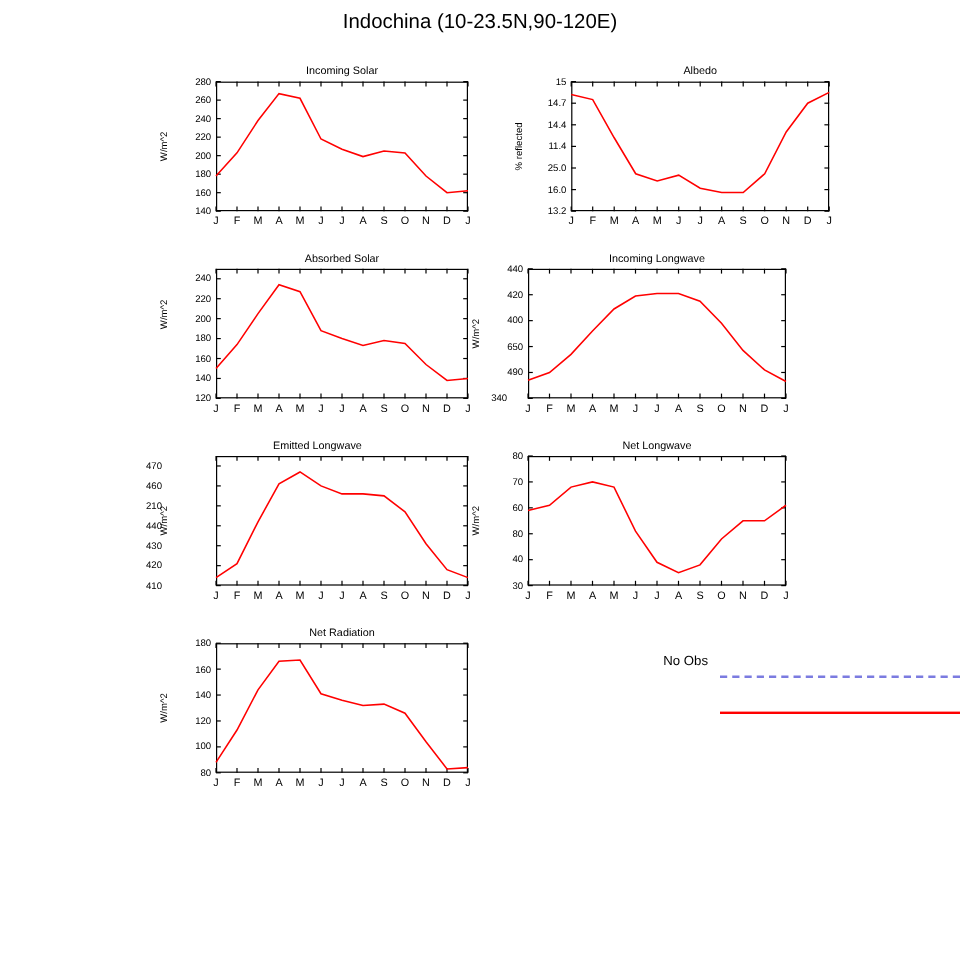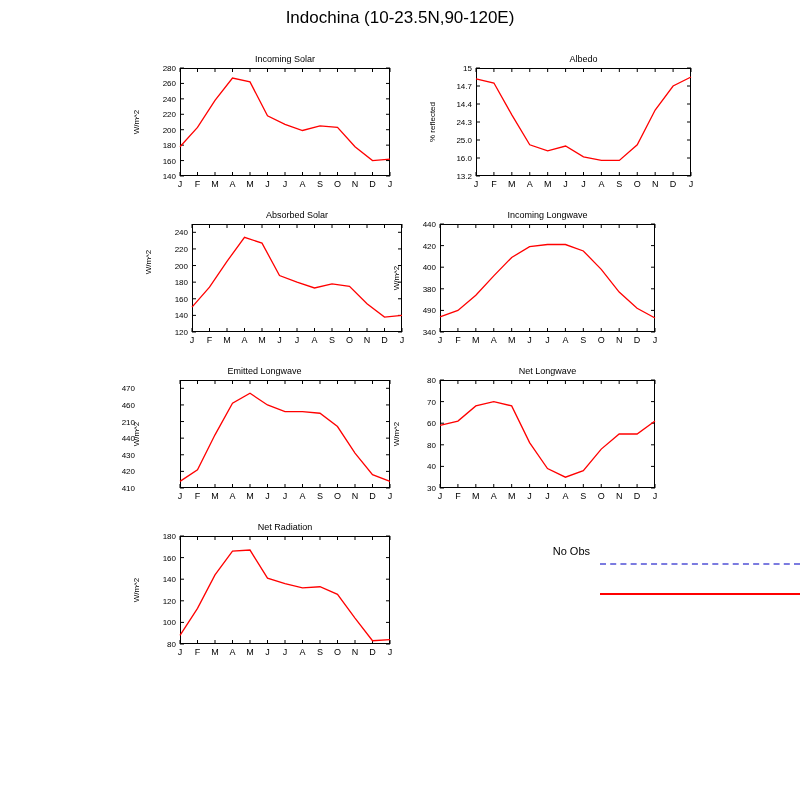--- a/index.html
+++ b/index.html
@@ -170,21 +170,21 @@
       <polyline points="0.00,78.69 17.50,59.40 35.00,32.40 52.50,10.03 70.00,13.89 87.50,47.83 105.00,56.31 122.50,62.49 140.00,57.86 157.50,59.40 175.00,78.69 192.50,92.57 210.00,91.03" fill="none" stroke="#ff0000" stroke-width="1.3"></polyline>
     </svg>
     <div class="ylabel" style="left: -48px; top: 50%; transform: translateY(-50%) rotate(180deg);">W/m^2</div>
   </div>
 <div class="panel" id="panel-1" style="left:440px; top:68px; width:215px; height:108px;margin-left:36px;">
   <div class="panel-title">Albedo</div>
 <div class="plotbox" style="width: 215px; height: 108px;"></div>
     <div class="ytick" style="right: 219px; top: 108px; width: 40px;">13.2</div>
     <div class="ytick" style="right: 219px; top: 90px; width: 40px;">16.0</div>
     <div class="ytick" style="right: 219px; top: 72px; width: 40px;">25.0</div>
-    <div class="ytick" style="right: 219px; top: 54px; width: 40px;">24.3</div>
+    <div class="ytick" style="right: 219px; top: 54px; width: 40px;">11.4</div>
     <div class="ytick" style="right: 219px; top: 36px; width: 40px;">14.4</div>
     <div class="ytick" style="right: 219px; top: 18px; width: 40px;">14.7</div>
     <div class="ytick" style="right: 219px; top: 0px; width: 40px;">15</div>
     <div class="xtick" style="left: 0px; top: 111px;">J</div>
     <div class="xtick" style="left: 17.9167px; top: 111px;">F</div>
     <div class="xtick" style="left: 35.8333px; top: 111px;">M</div>
     <div class="xtick" style="left: 53.75px; top: 111px;">A</div>
     <div class="xtick" style="left: 71.6667px; top: 111px;">M</div>
     <div class="xtick" style="left: 89.5833px; top: 111px;">J</div>
     <div class="xtick" style="left: 107.5px; top: 111px;">J</div>
@@ -232,21 +232,21 @@
       <line x1="179.16666666666669" x2="179.16666666666669" y1="108" y2="104" stroke="#000" stroke-width="1"></line>
       <line x1="179.16666666666669" x2="179.16666666666669" y1="0" y2="4" stroke="#000" stroke-width="1"></line>
       <line x1="197.08333333333331" x2="197.08333333333331" y1="108" y2="104" stroke="#000" stroke-width="1"></line>
       <line x1="197.08333333333331" x2="197.08333333333331" y1="0" y2="4" stroke="#000" stroke-width="1"></line>
       <line x1="215" x2="215" y1="108" y2="104" stroke="#000" stroke-width="1"></line>
       <line x1="215" x2="215" y1="0" y2="4" stroke="#000" stroke-width="1"></line>
       <polyline points="0.00,10.80 17.92,15.00 35.83,46.80 53.75,76.80 71.67,82.80 89.58,78.00 107.50,88.80 125.42,92.40 143.33,92.40 161.25,76.80 179.17,42.00 197.08,18.00 215.00,9.00" fill="none" stroke="#ff0000" stroke-width="1.3"></polyline>
     </svg>
     <div class="ylabel" style="left: -48px; top: 50%; transform: translateY(-50%) rotate(180deg);">% reflected</div>
   </div>
-<div class="panel" id="panel-2" style="left:180px; top:224px; width:210px; height:76px;margin-left:12px;">
+<div class="panel" id="panel-2" style="left:180px; top:224px; width:210px; height:76px;">
   <div class="panel-title">Absorbed Solar</div>
 <div class="plotbox" style="width: 210px; height: 108px;"></div>
     <div class="ytick" style="right: 214px; top: 108px; width: 40px;">120</div>
     <div class="ytick" style="right: 214px; top: 91.3846px; width: 40px;">140</div>
     <div class="ytick" style="right: 214px; top: 74.7692px; width: 40px;">160</div>
     <div class="ytick" style="right: 214px; top: 58.1538px; width: 40px;">180</div>
     <div class="ytick" style="right: 214px; top: 41.5385px; width: 40px;">200</div>
     <div class="ytick" style="right: 214px; top: 24.9231px; width: 40px;">220</div>
     <div class="ytick" style="right: 214px; top: 8.30769px; width: 40px;">240</div>
     <div class="xtick" style="left: 0px; top: 111px;">J</div>
@@ -303,23 +303,23 @@
       <line x1="192.5" x2="192.5" y1="0" y2="4" stroke="#000" stroke-width="1"></line>
       <line x1="210" x2="210" y1="108" y2="104" stroke="#000" stroke-width="1"></line>
       <line x1="210" x2="210" y1="0" y2="4" stroke="#000" stroke-width="1"></line>
       <polyline points="0.00,83.08 17.50,63.14 35.00,37.38 52.50,13.29 70.00,19.11 87.50,51.51 105.00,58.15 122.50,63.97 140.00,59.82 157.50,62.31 175.00,79.75 192.50,93.05 210.00,91.38" fill="none" stroke="#ff0000" stroke-width="1.3"></polyline>
     </svg>
     <div class="ylabel" style="left: -48px; top: 50%; transform: translateY(-50%) rotate(180deg);">W/m^2</div>
   </div>
 <div class="panel" id="panel-3" style="left:440px; top:224px; width:215px; height:108px;">
   <div class="panel-title">Incoming Longwave</div>
 <div class="plotbox" style="width: 215px; height: 108px;"></div>
-    <div class="ytick" style="right: 219px; top: 108px; width: 40px;">340</div>
+    <div class="ytick" style="right: 219px; top: 108px; width: 40px; text-align: center;">340</div>
     <div class="ytick" style="right: 219px; top: 86.4px; width: 40px;">490</div>
-    <div class="ytick" style="right: 219px; top: 64.8px; width: 40px;">380</div>
+    <div class="ytick" style="right: 219px; top: 64.8px; width: 40px;">650</div>
     <div class="ytick" style="right: 219px; top: 43.2px; width: 40px;">400</div>
     <div class="ytick" style="right: 219px; top: 21.6px; width: 40px;">420</div>
     <div class="ytick" style="right: 219px; top: 0px; width: 40px;">440</div>
     <div class="xtick" style="left: 0px; top: 111px;">J</div>
     <div class="xtick" style="left: 17.9167px; top: 111px;">F</div>
     <div class="xtick" style="left: 35.8333px; top: 111px;">M</div>
     <div class="xtick" style="left: 53.75px; top: 111px;">A</div>
     <div class="xtick" style="left: 71.6667px; top: 111px;">M</div>
     <div class="xtick" style="left: 89.5833px; top: 111px;">J</div>
     <div class="xtick" style="left: 107.5px; top: 111px;">J</div>

